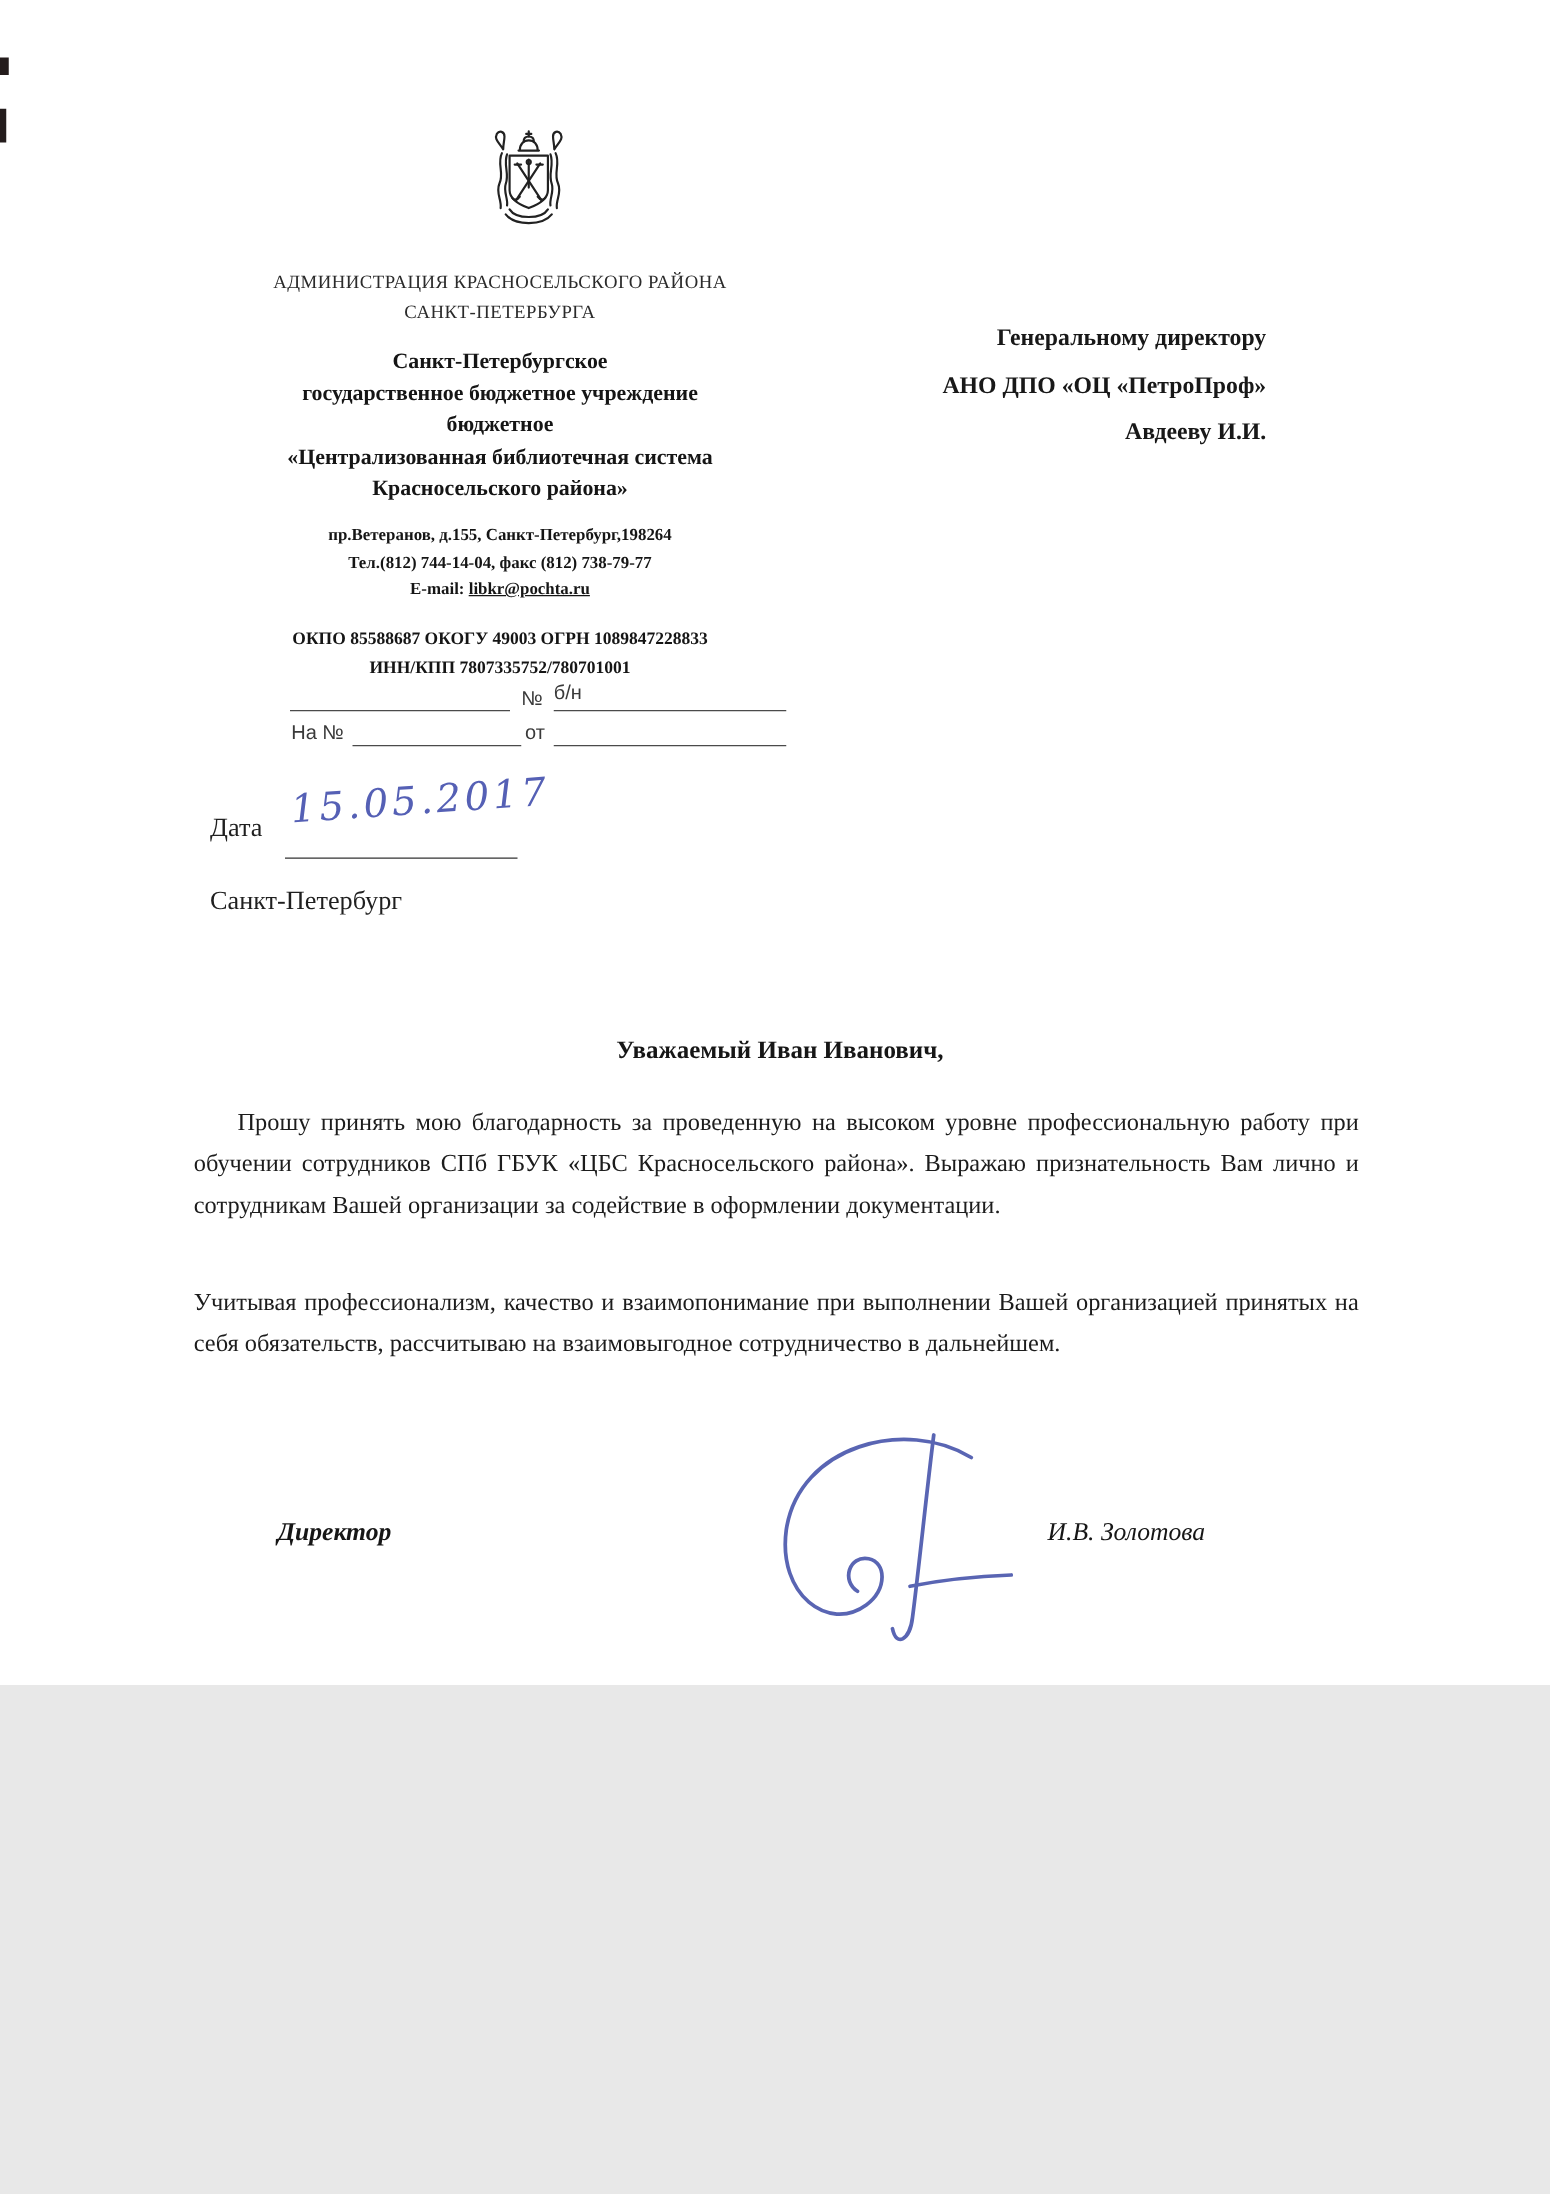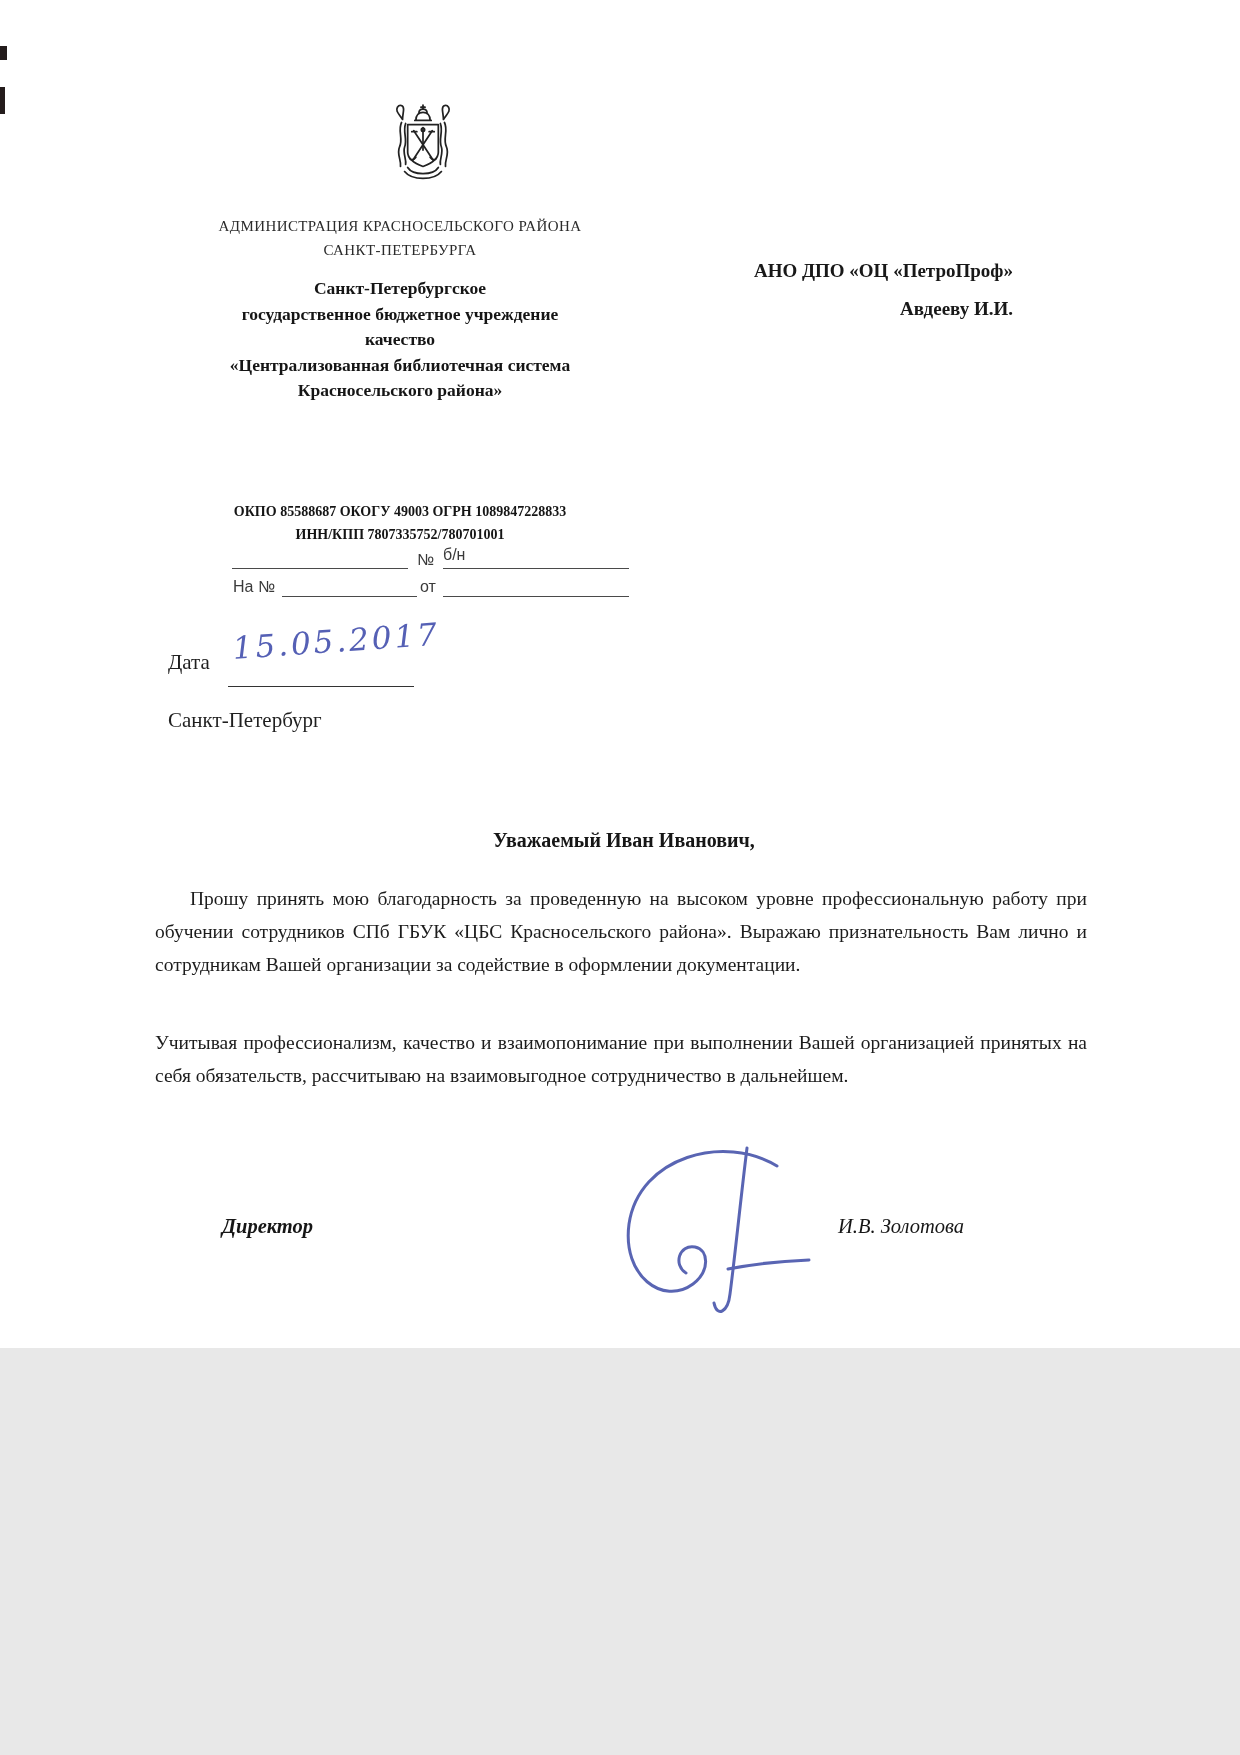--- a/index.html
+++ b/index.html
@@ -96,32 +96,41 @@
       <path d="M27,70 c7,9 29,9 36,0"></path>
     </svg>
   </div>
 
   <div class="abs admin">
     <div>АДМИНИСТРАЦИЯ КРАСНОСЕЛЬСКОГО РАЙОНА</div>
     <div>САНКТ-ПЕТЕРБУРГА</div>
   </div>
 
   <div class="abs addressee">
+    <div>Генеральному директору</div>
     <div>АНО ДПО «ОЦ «ПетроПроф»</div>
     <div>Авдееву И.И.</div>
   </div>
 
   <div class="abs orgname">
     <div>Санкт-Петербургское</div>
     <div>государственное бюджетное учреждение</div>
-    <div>качество</div>
+    <div>бюджетное</div>
     <div>«Централизованная библиотечная система</div>
     <div>Красносельского района»</div>
   </div>
 
+  <div class="abs address">
+    <div>пр.Ветеранов, д.155, Санкт-Петербург,198264</div>
+    <div>Тел.(812) 744-14-04, факс (812) 738-79-77</div>
+    <div>
+      <span>E-mail:</span>
+      <span class="email-value">libkr@pochta.ru</span>
+    </div>
+  </div>
 
   <div class="abs reg">
     <div>ОКПО 85588687 ОКОГУ 49003 ОГРН 1089847228833</div>
     <div>ИНН/КПП 7807335752/780701001</div>
   </div>
 
   <div>
     <div class="u-line" style="left:232px;top:546px;width:176px;"></div>
     <div class="ref ref-text" style="left:417px;top:551px;">№</div>
     <div class="u-line ref u-center" style="left:443px;top:546px;width:186px;">б/н</div>

